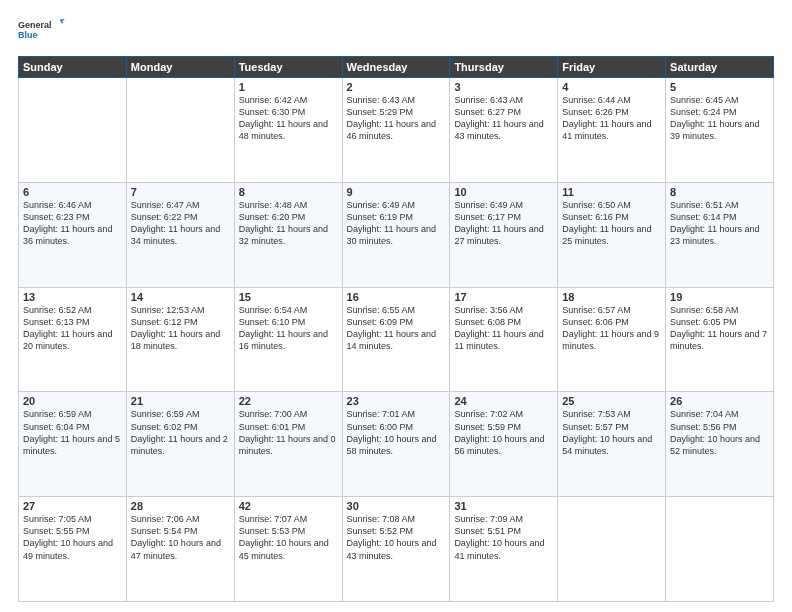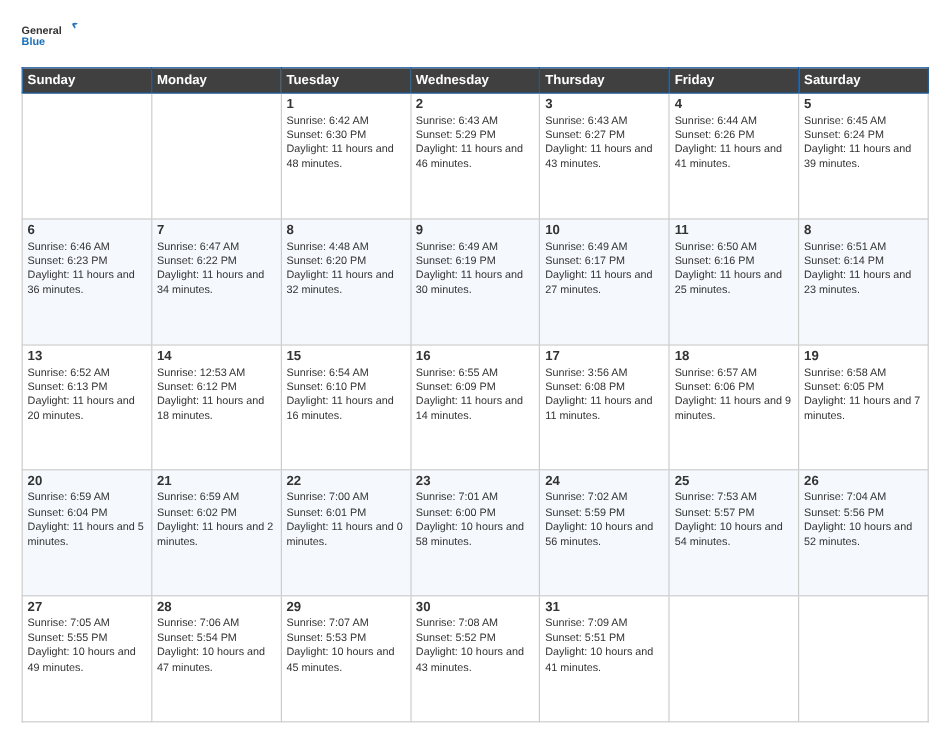--- a/index.html
+++ b/index.html
@@ -288,21 +288,21 @@
 Sunset: 5:55 PM
 Daylight: 10 hours and 49 minutes.</div>
           </td>
           <td>
             <span class="day-num">28</span>
             <div class="day-info">Sunrise: 7:06 AM
 Sunset: 5:54 PM
 Daylight: 10 hours and 47 minutes.</div>
           </td>
           <td>
-            <span class="day-num">29</span>
+            <span class="day-num">42</span>
             <div class="day-info">Sunrise: 7:07 AM
 Sunset: 5:53 PM
 Daylight: 10 hours and 45 minutes.</div>
           </td>
           <td>
             <span class="day-num">30</span>
             <div class="day-info">Sunrise: 7:08 AM
 Sunset: 5:52 PM
 Daylight: 10 hours and 43 minutes.</div>
           </td>

